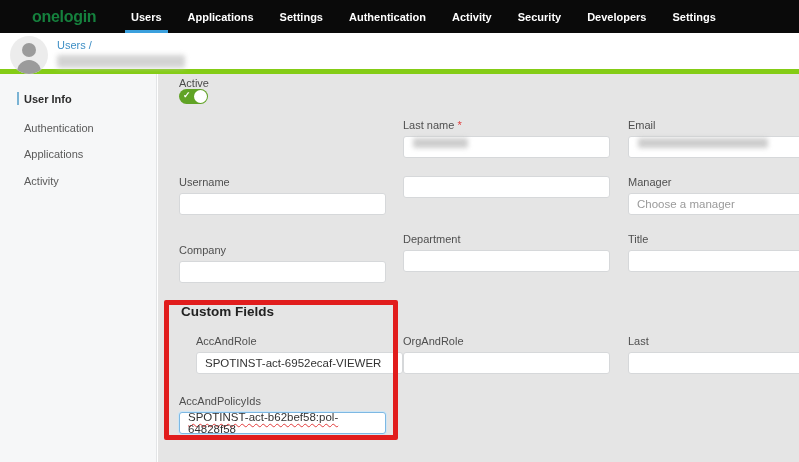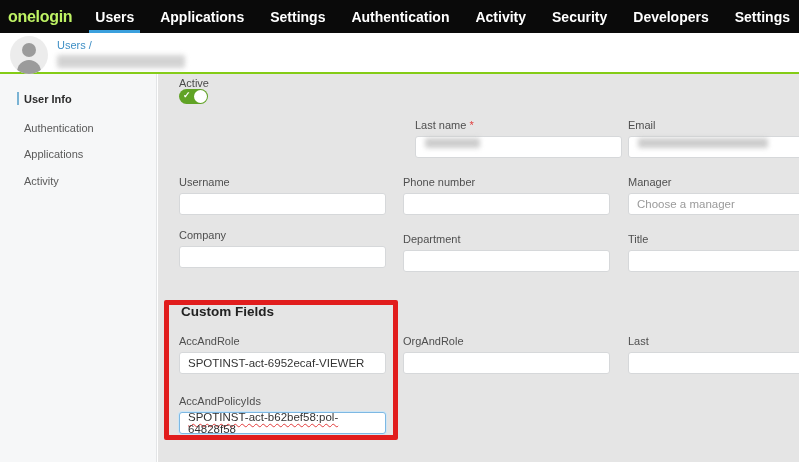--- a/index.html
+++ b/index.html
@@ -8,38 +8,38 @@
     position:relative; width:799px; height:462px; overflow:hidden;
     font-family:"Liberation Sans", sans-serif; background:#ffffff;
   }
 
   
   .topnav {
     position:absolute; left:0; top:0; width:799px; height:33px;
     background:#0a0a0a; display:flex; align-items:center;
   }
   .logo {
-    margin-left:8px; color:#bef264; font-size:16px; font-weight:bold;
+    margin-left:32px; color:#15803d; font-size:16px; font-weight:bold;
     letter-spacing:-0.3px; width:76px;
   }
   .nav-items { display:flex; height:100%; margin-left:10px; }
   .nav-item {
     position:relative; display:flex; align-items:center; height:100%;
-    padding:0 13px; color:#ffffff; font-size:14px; font-weight:bold;
+    padding:0 13px; color:#ffffff; font-size:11px; font-weight:bold;
     cursor:pointer; white-space:nowrap;
   }
   .nav-item.active::after {
     content:""; position:absolute; left:7px; right:7px; bottom:0;
     height:3px; background:#3ba0dd;
   }
 
   
   .header {
     position:absolute; left:0; top:33px; width:799px; height:41px;
-    background:#ffffff; border-bottom:2px solid #84cc16;
+    background:#ffffff; border-bottom:5px solid #84cc16;
   }
   .avatar {
     position:absolute; left:10px; top:3px; width:38px; height:38px;
     border-radius:50%; background:#ececec; overflow:hidden;
   }
   .avatar .head {
     position:absolute; left:12px; top:7px; width:14px; height:14px;
     border-radius:50%; background:#9b9b9b;
   }
   .avatar .shoulders {
@@ -157,60 +157,59 @@
   </div>
 
   <div class="content">
 
     <div class="active-label">Active</div>
     <div class="toggle">
       <span class="check">✓</span>
       <span class="knob"></span>
     </div>
 
-    <div class="field" style="left:257px; top:45px">
+    <div class="field" style="left:245px; top:45px">
       <span class="flabel"><span>Last name</span><span class="req">*</span></span>
       <input class="input" readonly="" style="">
       <div class="value-redacted" style="width:55px"></div>
     </div>
     <div class="field" style="left:470px; top:45px">
       <span class="flabel"><span>Email</span></span>
       <input class="input" readonly="" style="">
       <div class="value-redacted" style="width:130px"></div>
     </div>
 
     <div class="field" style="left:21px; top:102px">
       <span class="flabel"><span>Username</span></span>
       <input class="input" style="">
     </div>
     <div class="field" style="left:245px; top:102px">
-      <span class="flabel"><span>Phone number</span></span>
       <input class="input" style="">
     </div>
     <div class="field" style="left:470px; top:102px">
       <span class="flabel"><span>Manager</span></span>
       <input class="input" placeholder="Choose a manager" style="">
     </div>
 
-    <div class="field" style="left:21px; top:155px">
+    <div class="field" style="left:21px; top:170px">
       <span class="flabel"><span>Company</span></span>
       <input class="input" style="">
     </div>
     <div class="field" style="left:245px; top:159px">
       <span class="flabel"><span>Department</span></span>
       <input class="input" style="">
     </div>
     <div class="field" style="left:470px; top:159px">
       <span class="flabel"><span>Title</span></span>
       <input class="input" style="">
     </div>
 
     <div class="section-heading">Custom Fields</div>
 
-    <div class="field" style="left:21px; top:261px">
+    <div class="field" style="left:38px; top:261px">
       <span class="flabel"><span>AccAndRole</span></span>
       <input class="input" value="SPOTINST-act-6952ecaf-VIEWER" style="">
     </div>
     <div class="field" style="left:245px; top:261px">
       <span class="flabel"><span>OrgAndRole</span></span>
       <input class="input" style="">
     </div>
     <div class="field" style="left:470px; top:261px">
       <span class="flabel"><span>Last</span></span>
       <input class="input" style="">

